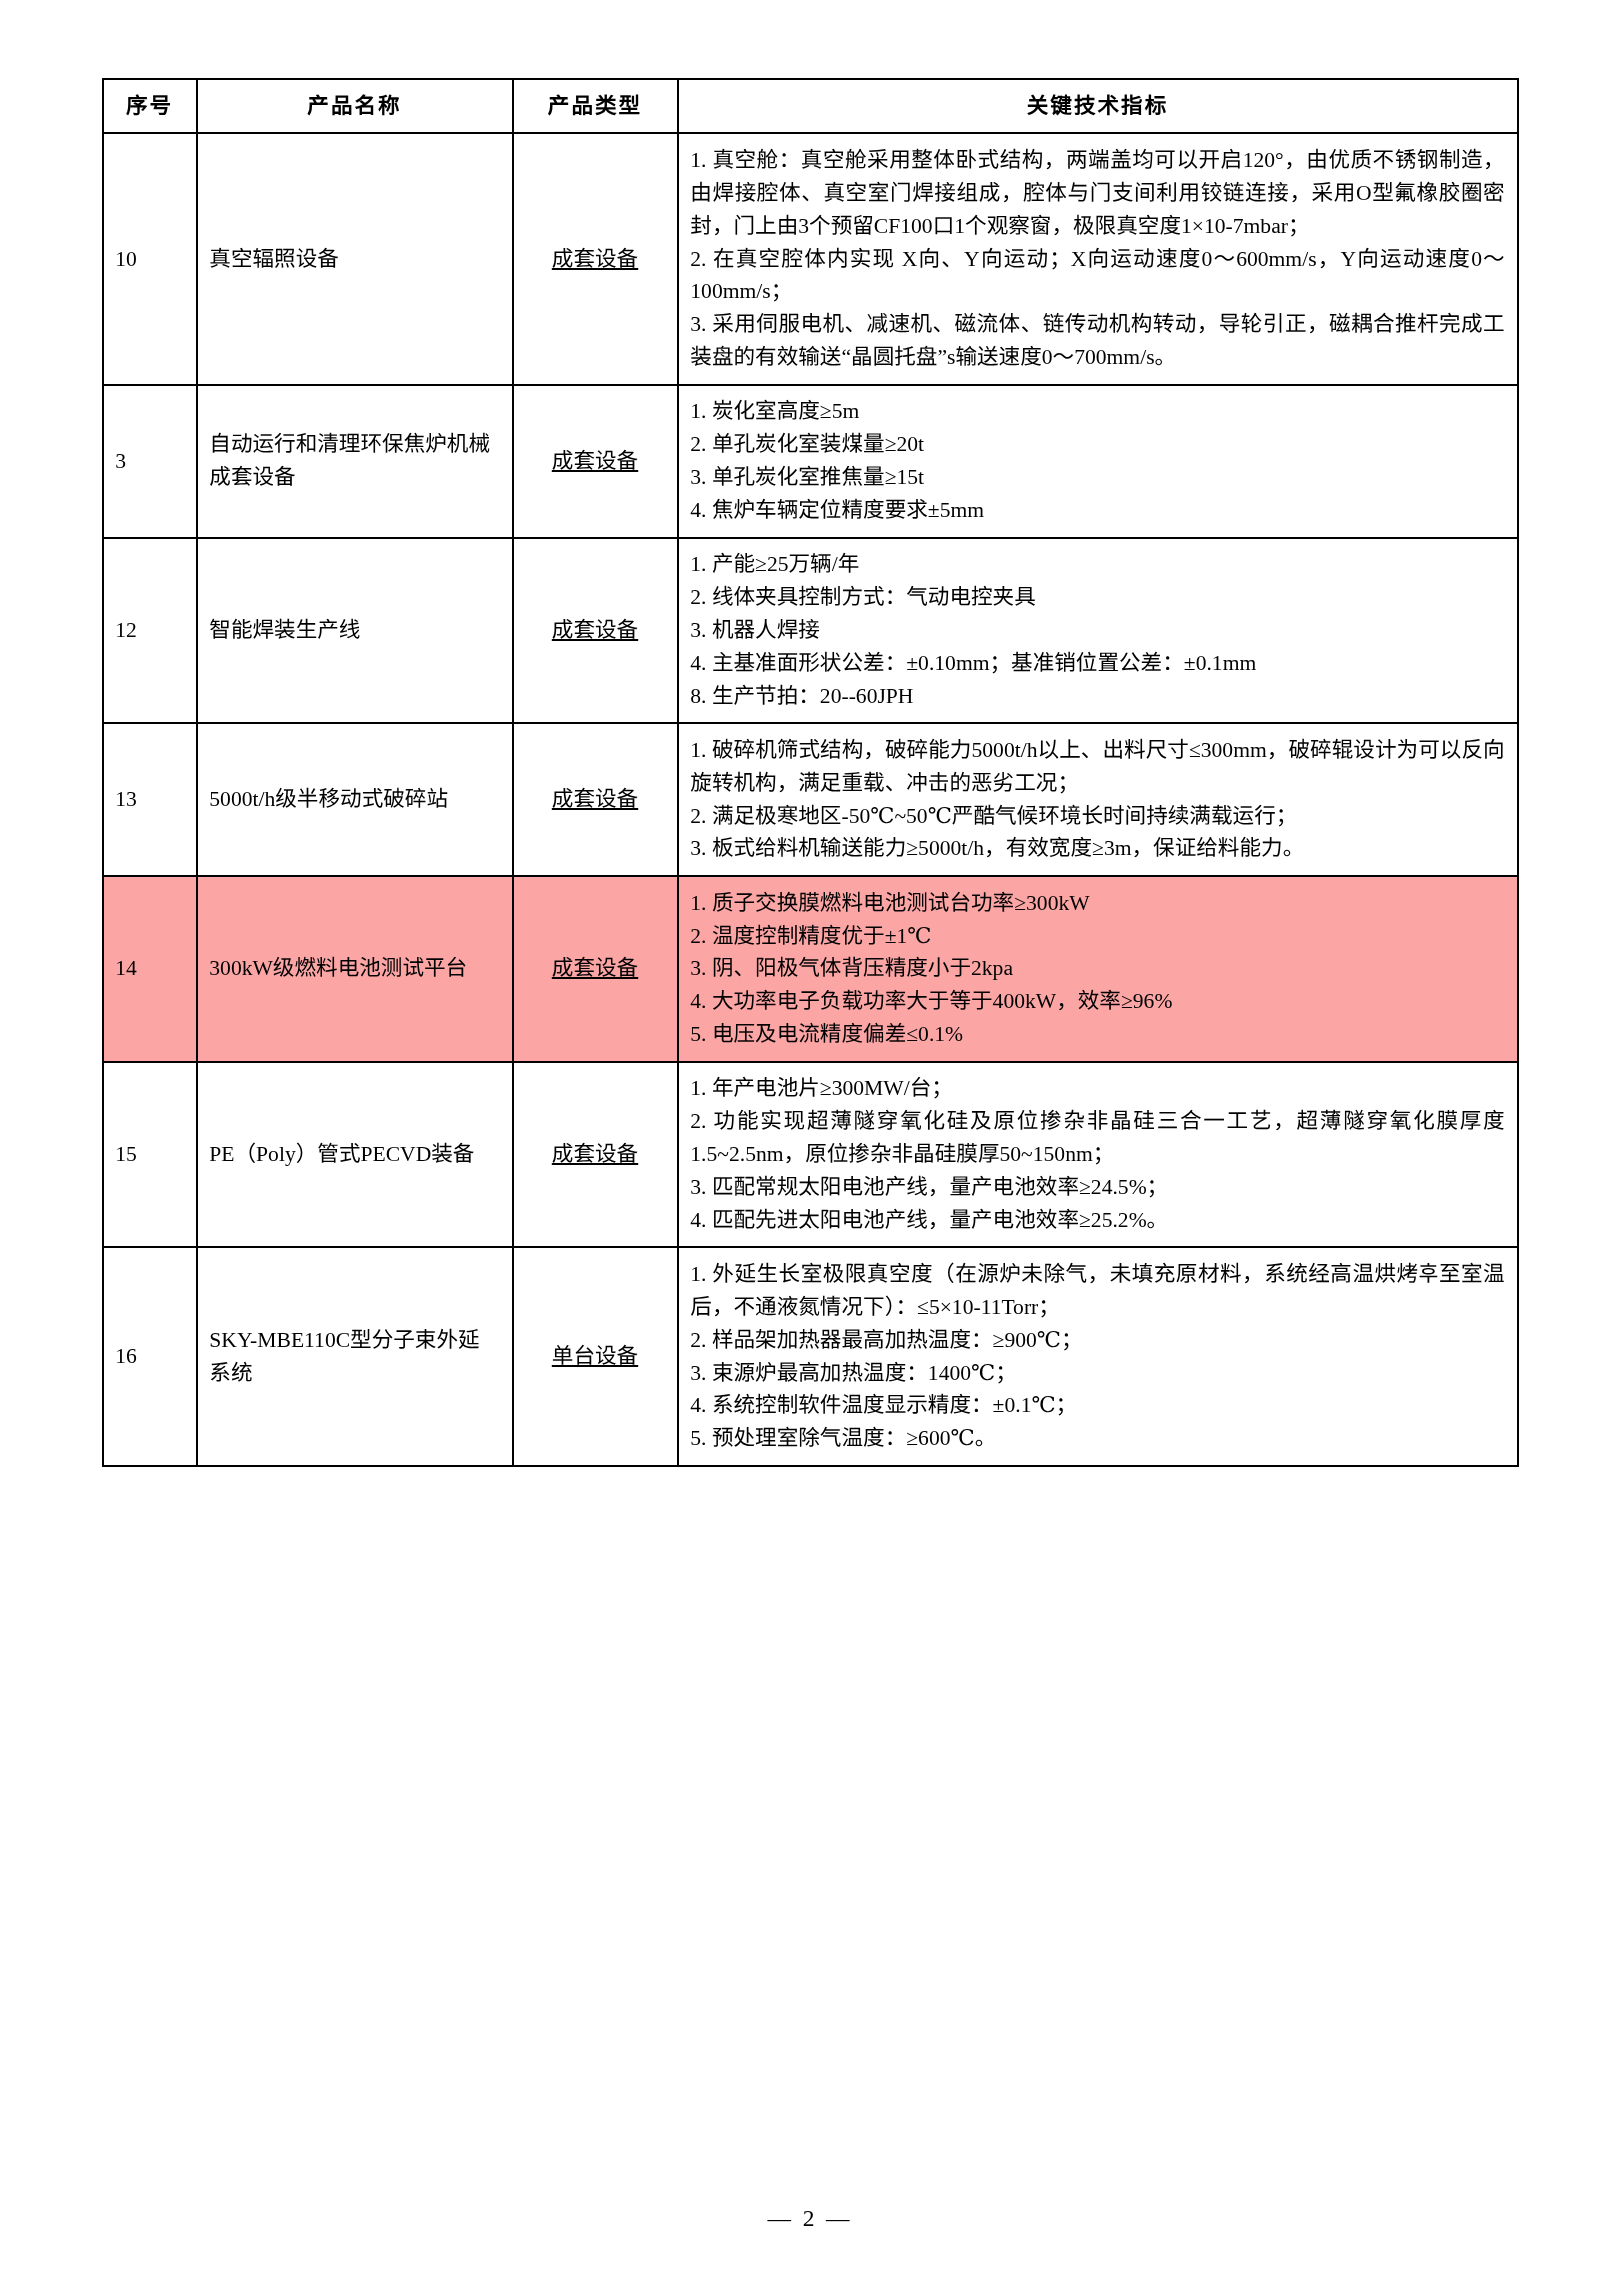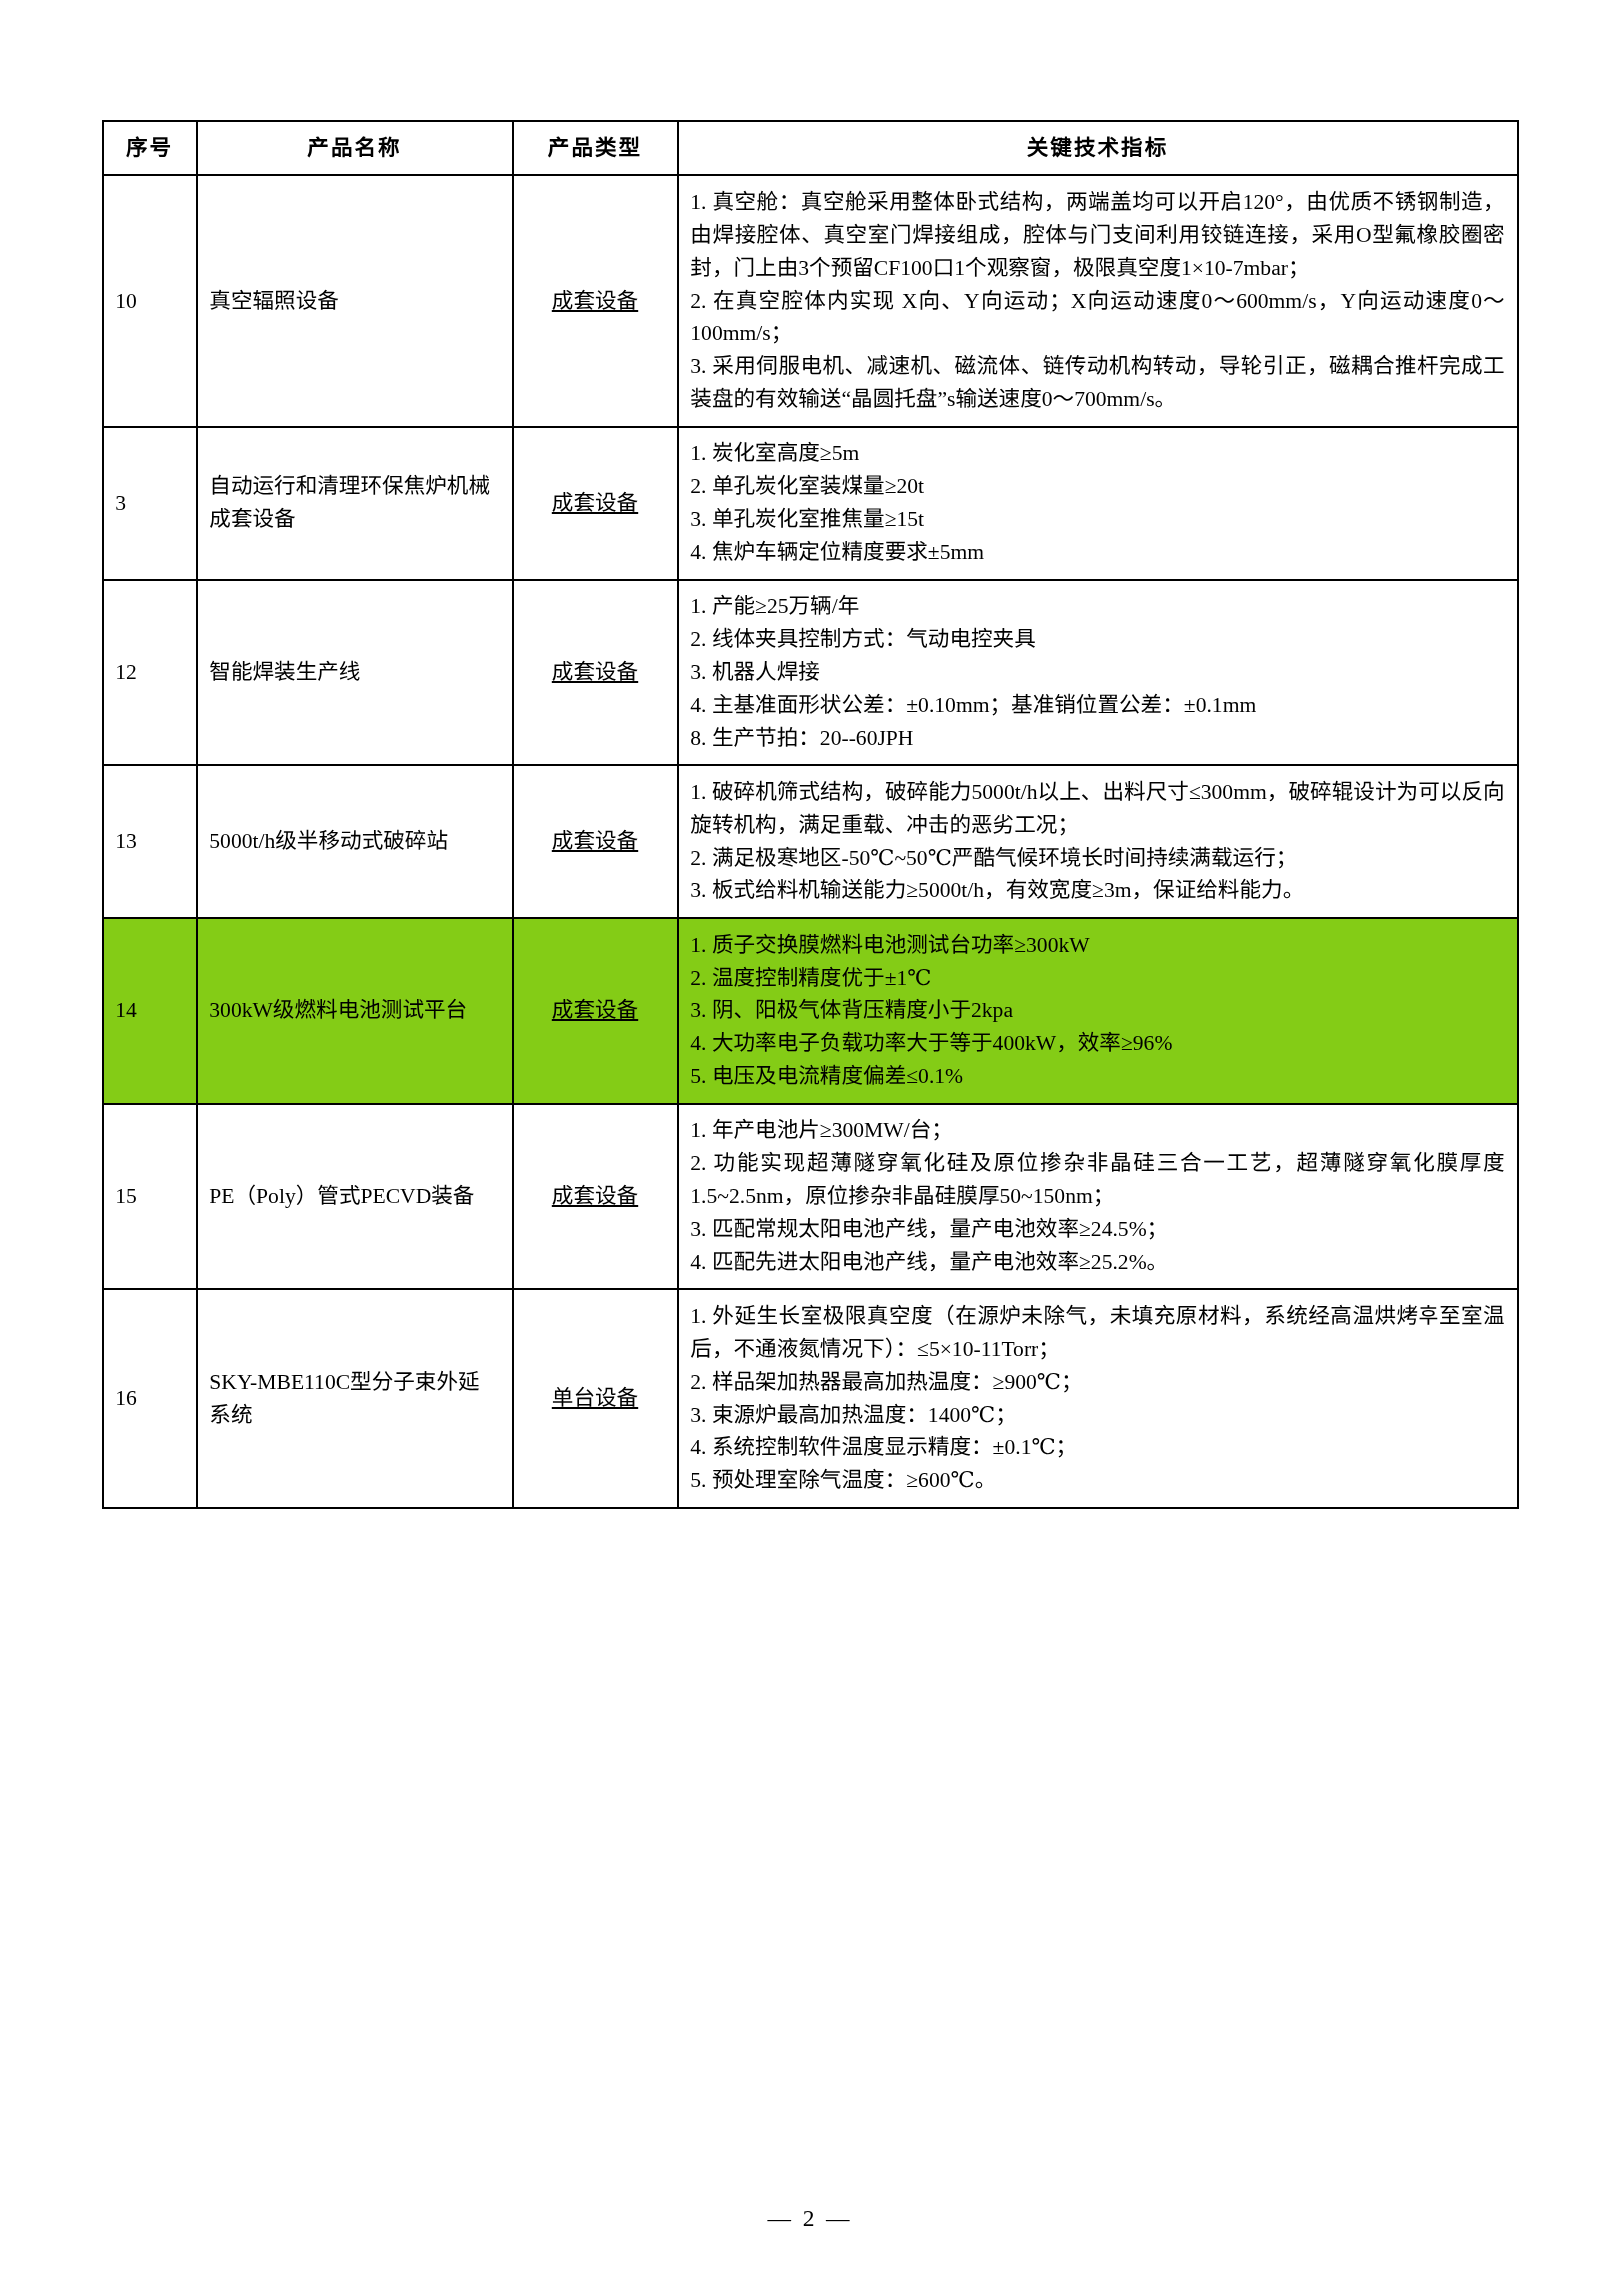--- a/index.html
+++ b/index.html
@@ -11,21 +11,21 @@
     width: 1620px;
     height: 2293px;
     font-family: "Liberation Serif", "DejaVu Serif", serif;
     color: #000000;
     position: relative;
   }
   .page {
     box-sizing: border-box;
     width: 1620px;
     height: 2293px;
-    padding: 120px 98px 39px 98px;
+    padding: 78px 98px 39px 98px;
     position: relative;
   }
   table.spec-table {
     border-collapse: collapse;
     width: 1414px;
     table-layout: fixed;
     margin: 0 auto;
   }
   table.spec-table td, table.spec-table th {
     border: 2px solid #000000;
@@ -64,21 +64,21 @@
     text-decoration: underline;
   }
   td.cell-spec {
     font-size: 22px;
     line-height: 1.55;
     padding-left: 15.7px;
     padding-right: 13.7px;
     text-align: justify;
   }
   tr.highlight td {
-    background: #84cc16;
+    background: #fca5a5;
   }
   .spec-line {
     margin: 0;
     padding: 0;
     white-space: normal;
   }
   .footer {
     position: absolute;
     left: 0;
     right: 0;

